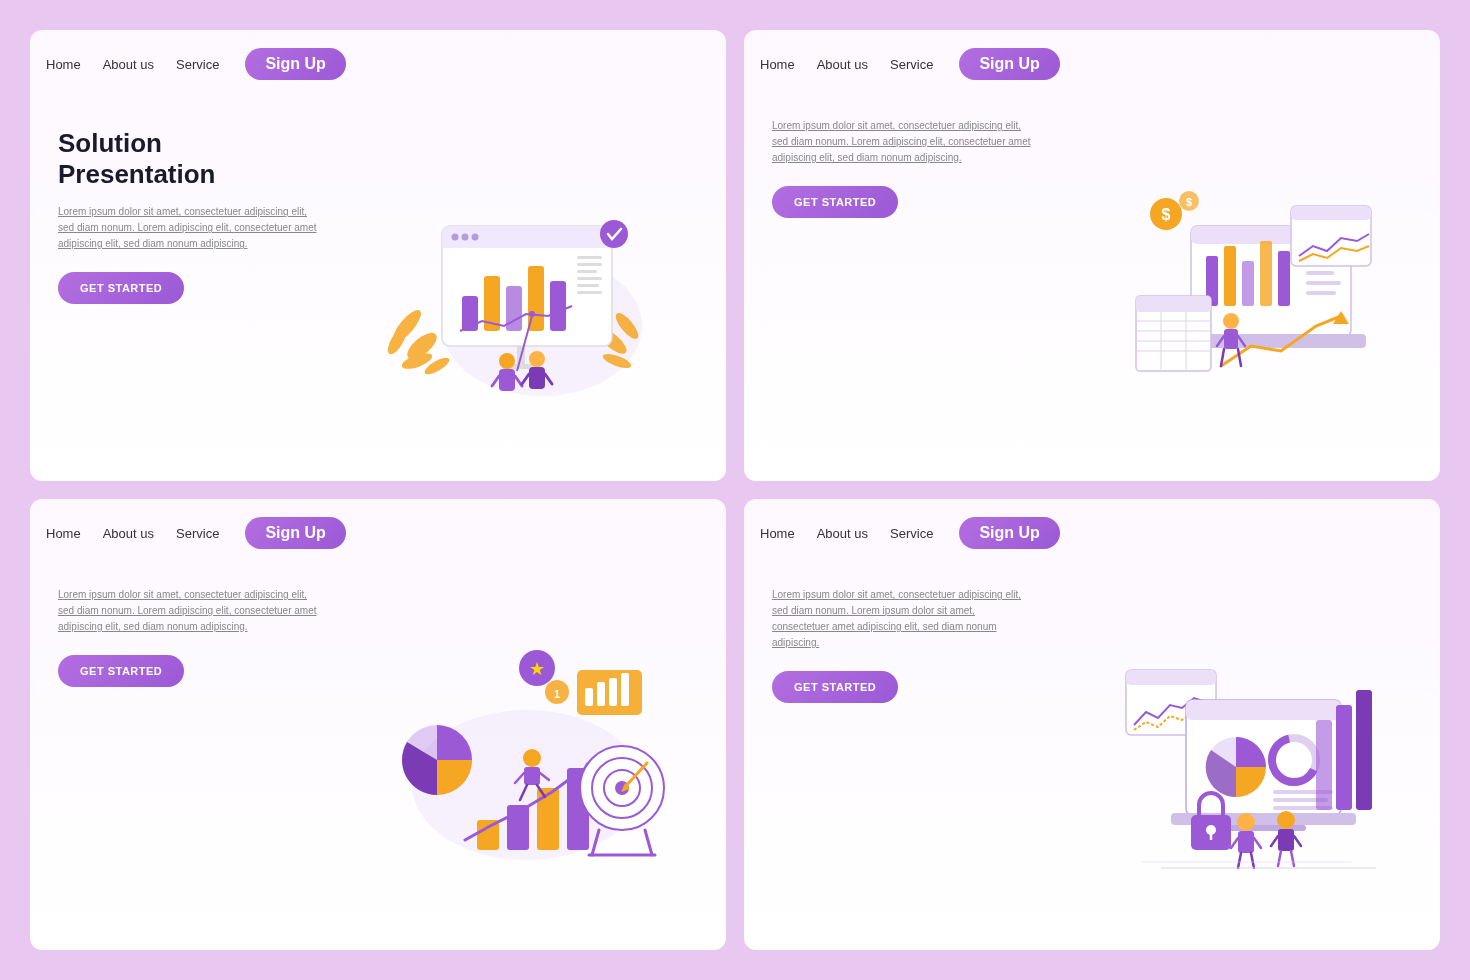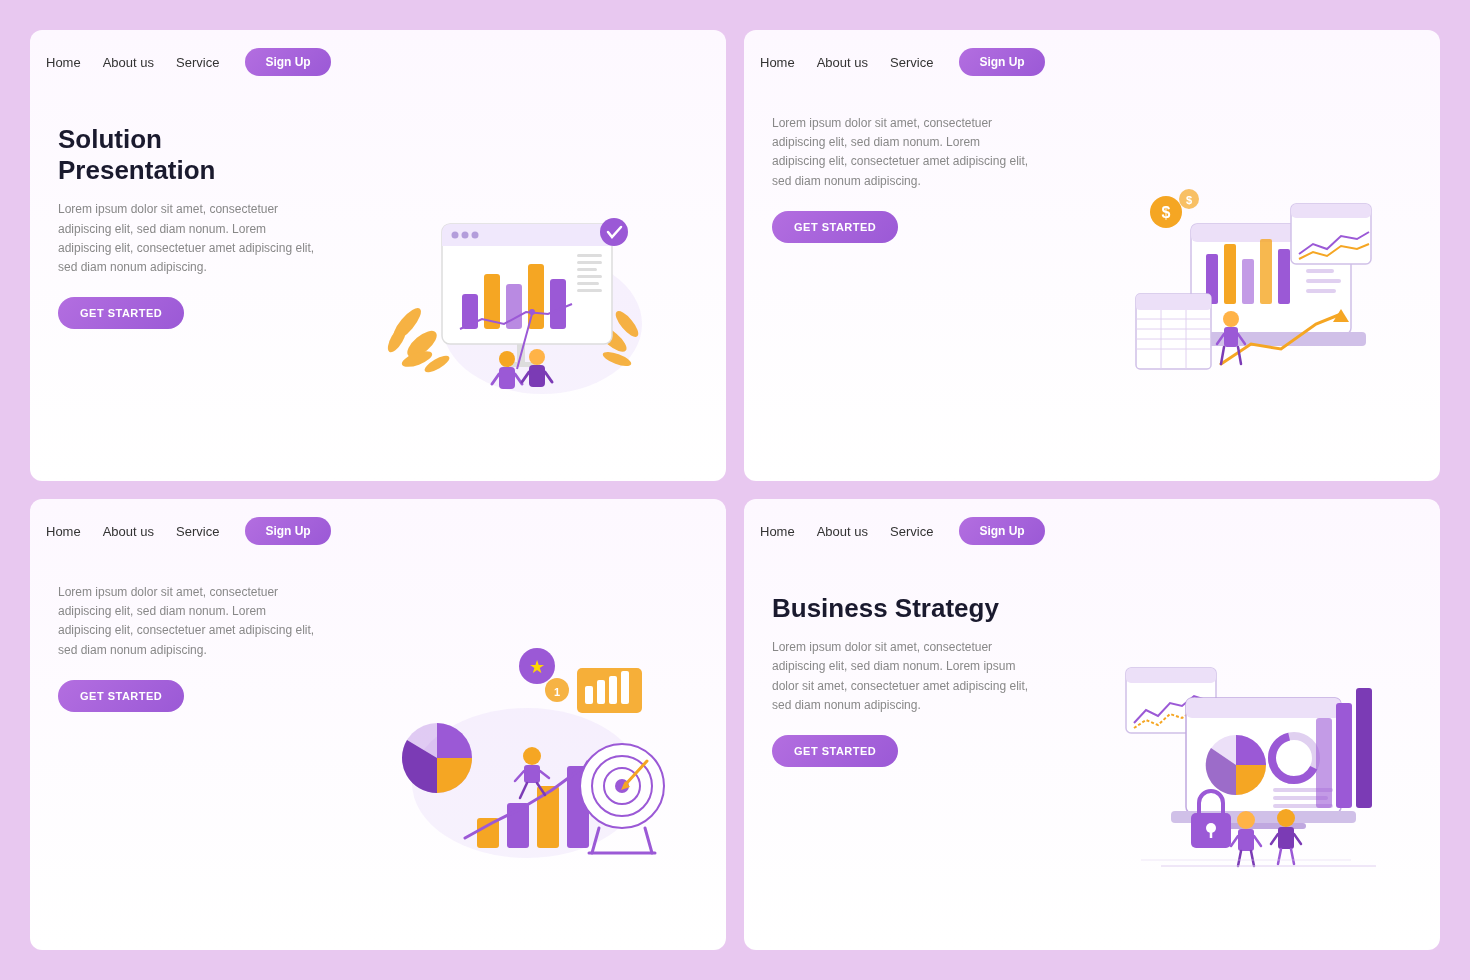--- a/index.html
+++ b/index.html
@@ -42,21 +42,21 @@
       color: #333;
       font-weight: 500;
       cursor: pointer;
     }
     .nav-btn {
       background: linear-gradient(135deg, #b36ee0, #9b59d6);
       color: white;
       border: none;
       border-radius: 20px;
       padding: 7px 20px;
-      font-size: 12px;
+      font-size: 16px;
       cursor: pointer;
       font-weight: 600;
       margin-left: 4px;
     }
     .card-body {
       display: flex;
       flex: 1;
       padding: 20px 28px 28px 28px;
       position: relative;
     }
@@ -69,24 +69,25 @@
     }
     .card-title {
       font-size: 26px;
       font-weight: 900;
       color: #1a1a2e;
       line-height: 1.2;
       margin-bottom: 14px;
       margin-top: 10px;
     }
     .card-desc {
-      font-size: 12px;
+      font-size: 10px;
       color: #888;
       line-height: 1.6;
       margin-bottom: 20px;
+      text-decoration: underline;
     }
     .get-started-btn {
       background: linear-gradient(135deg, #b36ee0, #9b59d6);
       color: white;
       border: none;
       border-radius: 20px;
       padding: 10px 22px;
       font-size: 11px;
       font-weight: 700;
       cursor: pointer;
@@ -335,21 +336,20 @@
 
   <div class="card card-bg-gradient">
     <nav class="nav">
       <span class="nav-link">Home</span>
       <span class="nav-link">About us</span>
       <span class="nav-link">Service</span>
       <button class="nav-btn">Sign Up</button>
     </nav>
     <div class="card-body">
       <div class="text-section">
-        <h1 class="card-title">Business Strategy</h1>
         <p class="card-desc">Lorem ipsum dolor sit amet, consectetuer adipiscing elit, sed diam nonum. Lorem ipsum dolor sit amet, consectetuer amet adipiscing elit, sed diam nonum adipiscing.</p>
         <button class="get-started-btn">GET STARTED</button>
       </div>
       <div class="illustration">
         <svg width="310" height="230" viewBox="0 0 310 230">
 
           <rect x="55" y="30" width="90" height="65" rx="5" fill="white" stroke="#d0c0e8" stroke-width="1.5"></rect>
           <rect x="55" y="30" width="90" height="15" rx="5" fill="#ece0f8"></rect>
           <polyline points="63,85 75,72 87,78 99,65 111,68 123,58 135,62" stroke="#9b59d6" stroke-width="2" fill="none"></polyline>
           <polyline points="63,90 75,82 87,87 99,76 111,80 123,72 135,76" stroke="#f5a623" stroke-width="2" fill="none" stroke-dasharray="3,2"></polyline>

